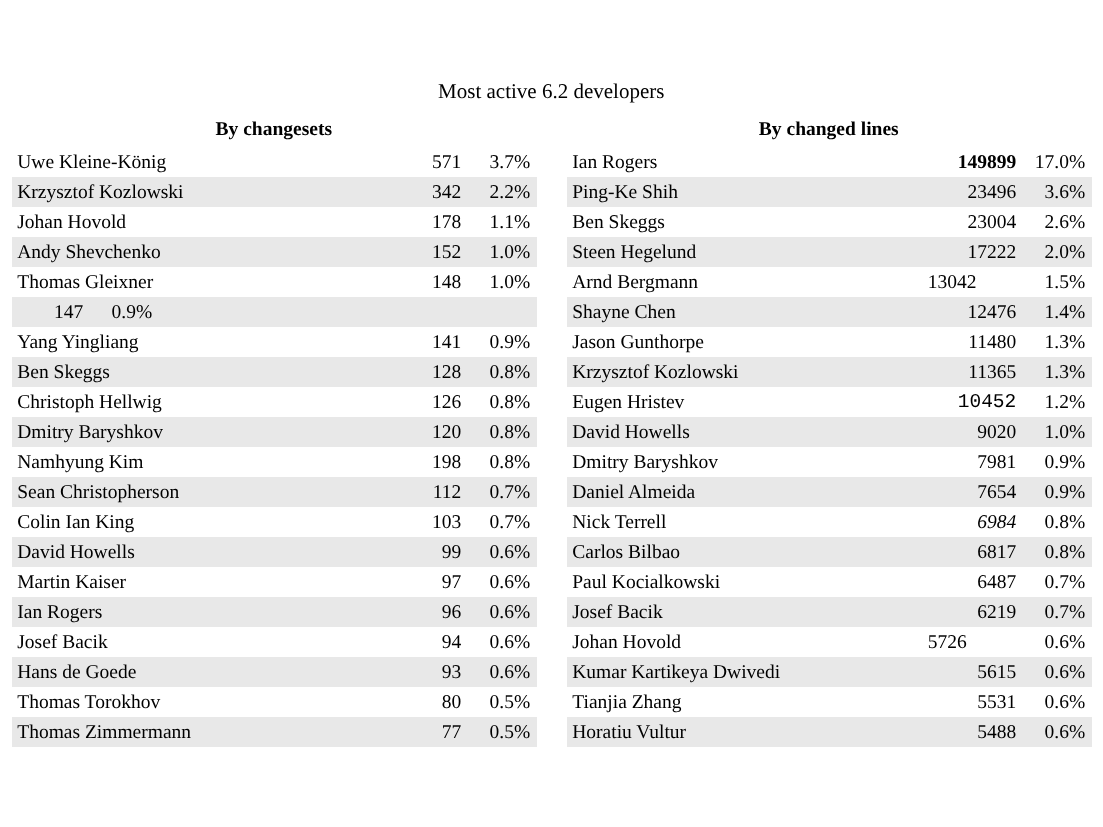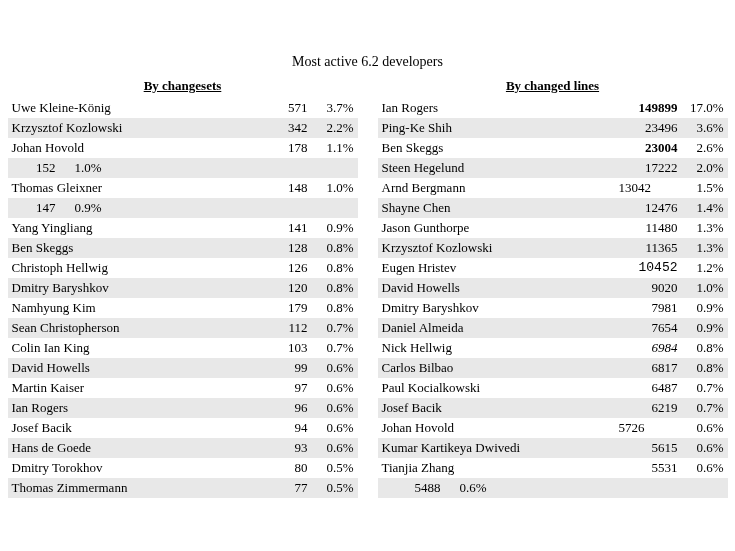--- a/index.html
+++ b/index.html
@@ -29,21 +29,20 @@
       gap: 0;
     }
     .col {
       flex: 1;
     }
     .col-header {
       text-align: center;
       font-weight: bold;
       margin-bottom: 4px;
       font-size: 13px;
-      text-decoration: underline;
     }
     .row {
       display: flex;
       align-items: center;
       padding: 2px 4px;
     }
     .row:nth-child(even) {
       background-color: #e8e8e8;
     }
     .row:nth-child(odd) {
@@ -87,20 +86,21 @@
     <span class="name">Krzysztof Kozlowski</span>
     <span class="count">342</span>
     <span class="pct">2.2%</span>
   </div>
           <div class="row">
     <span class="name">Johan Hovold</span>
     <span class="count">178</span>
     <span class="pct">1.1%</span>
   </div>
           <div class="row">
+    <span class="name">Andy Shevchenko</span>
     <span class="count">152</span>
     <span class="pct">1.0%</span>
   </div>
           <div class="row">
     <span class="name">Thomas Gleixner</span>
     <span class="count">148</span>
     <span class="pct">1.0%</span>
   </div>
           <div class="row">
     <span class="count">147</span>
@@ -121,21 +121,21 @@
     <span class="count">126</span>
     <span class="pct">0.8%</span>
   </div>
           <div class="row">
     <span class="name">Dmitry Baryshkov</span>
     <span class="count">120</span>
     <span class="pct">0.8%</span>
   </div>
           <div class="row">
     <span class="name">Namhyung Kim</span>
-    <span class="count">179</span>
+    <span class="count">198</span>
     <span class="pct">0.8%</span>
   </div>
           <div class="row">
     <span class="name">Sean Christopherson</span>
     <span class="count">112</span>
     <span class="pct">0.7%</span>
   </div>
           <div class="row">
     <span class="name">Colin Ian King</span>
     <span class="count">103</span>
@@ -160,21 +160,21 @@
     <span class="name">Josef Bacik</span>
     <span class="count">94</span>
     <span class="pct">0.6%</span>
   </div>
           <div class="row">
     <span class="name">Hans de Goede</span>
     <span class="count">93</span>
     <span class="pct">0.6%</span>
   </div>
           <div class="row">
-    <span class="name">Dmitry Torokhov</span>
+    <span class="name">Thomas Torokhov</span>
     <span class="count">80</span>
     <span class="pct">0.5%</span>
   </div>
           <div class="row">
     <span class="name">Thomas Zimmermann</span>
     <span class="count">77</span>
     <span class="pct">0.5%</span>
   </div>
         </div>
     </div>
@@ -187,21 +187,21 @@
     <span class="count col-right" style="width:65px;text-align:right;padding-right:6px;font-weight:bold;">149899</span>
     <span class="pct">17.0%</span>
   </div>
           <div class="row">
     <span class="name">Ping-Ke Shih</span>
     <span class="count col-right" style="width:65px;text-align:right;padding-right:6px;">23496</span>
     <span class="pct">3.6%</span>
   </div>
           <div class="row">
     <span class="name">Ben Skeggs</span>
-    <span class="count col-right" style="width:65px;text-align:right;padding-right:6px;font-weight:bold;">23004</span>
+    <span class="count col-right" style="width:65px;text-align:right;padding-right:6px;">23004</span>
     <span class="pct">2.6%</span>
   </div>
           <div class="row">
     <span class="name">Steen Hegelund</span>
     <span class="count col-right" style="width:65px;text-align:right;padding-right:6px;">17222</span>
     <span class="pct">2.0%</span>
   </div>
           <div class="row">
     <span class="name">Arnd Bergmann</span>
     <span class="count col-right" style="width:65px;text-align:left;padding-right:6px;">13042</span>
@@ -236,21 +236,21 @@
     <span class="name">Dmitry Baryshkov</span>
     <span class="count col-right" style="width:65px;text-align:right;padding-right:6px;">7981</span>
     <span class="pct">0.9%</span>
   </div>
           <div class="row">
     <span class="name">Daniel Almeida</span>
     <span class="count col-right" style="width:65px;text-align:right;padding-right:6px;">7654</span>
     <span class="pct">0.9%</span>
   </div>
           <div class="row">
-    <span class="name">Nick Hellwig</span>
+    <span class="name">Nick Terrell</span>
     <span class="count col-right" style="width:65px;text-align:right;padding-right:6px;font-style:italic;">6984</span>
     <span class="pct">0.8%</span>
   </div>
           <div class="row">
     <span class="name">Carlos Bilbao</span>
     <span class="count col-right" style="width:65px;text-align:right;padding-right:6px;">6817</span>
     <span class="pct">0.8%</span>
   </div>
           <div class="row">
     <span class="name">Paul Kocialkowski</span>
@@ -271,19 +271,20 @@
     <span class="name">Kumar Kartikeya Dwivedi</span>
     <span class="count col-right" style="width:65px;text-align:right;padding-right:6px;">5615</span>
     <span class="pct">0.6%</span>
   </div>
           <div class="row">
     <span class="name">Tianjia Zhang</span>
     <span class="count col-right" style="width:65px;text-align:right;padding-right:6px;">5531</span>
     <span class="pct">0.6%</span>
   </div>
           <div class="row">
+    <span class="name">Horatiu Vultur</span>
     <span class="count col-right" style="width:65px;text-align:right;padding-right:6px;">5488</span>
     <span class="pct">0.6%</span>
   </div>
         </div>
     </div>
   </div>
 </div>
 
 </body></html>

